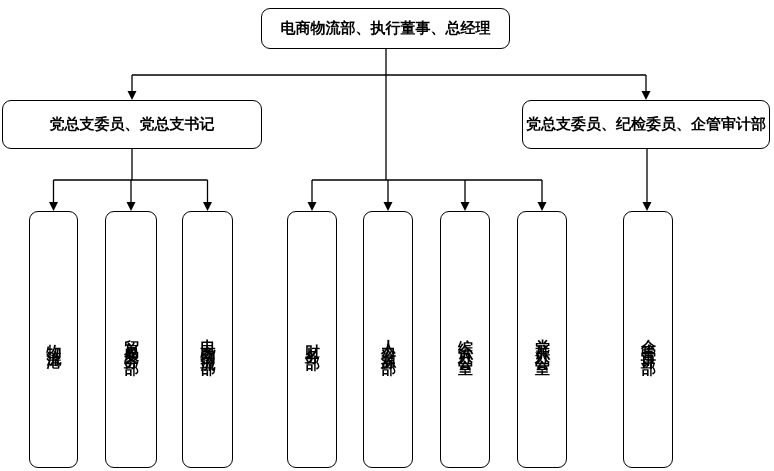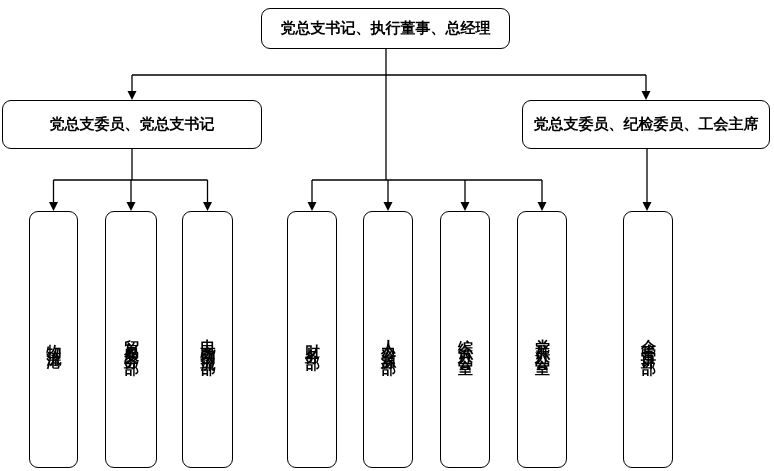--- a/index.html
+++ b/index.html
@@ -89,29 +89,29 @@
       <path d="M203 202 H212 L207.5 211 Z"></path>
       <path d="M307.5 202 H316.5 L312 211 Z"></path>
       <path d="M383.5 202 H392.5 L388 211 Z"></path>
       <path d="M460.5 202 H469.5 L465 211 Z"></path>
       <path d="M537.5 202 H546.5 L542 211 Z"></path>
       <path d="M642.5 202 H651.5 L647 211 Z"></path>
     </g>
   </svg>
 
   <div class="node node-top">
-    <span>党总支书记、执行董事、总经理</span>
+    <span>电商物流部、执行董事、总经理</span>
   </div>
 
   <div class="node node-l2l">
     <span>党总支委员、党总支书记</span>
   </div>
 
   <div class="node node-l2r">
-    <span>党总支委员、纪检委员、工会主席</span>
+    <span>党总支委员、纪检委员、企管审计部</span>
   </div>
 
   <div class="node dept dept-1">
     <span>物流港</span>
   </div>
 
   <div class="node dept dept-2">
     <span>贸易服务部</span>
   </div>
 

